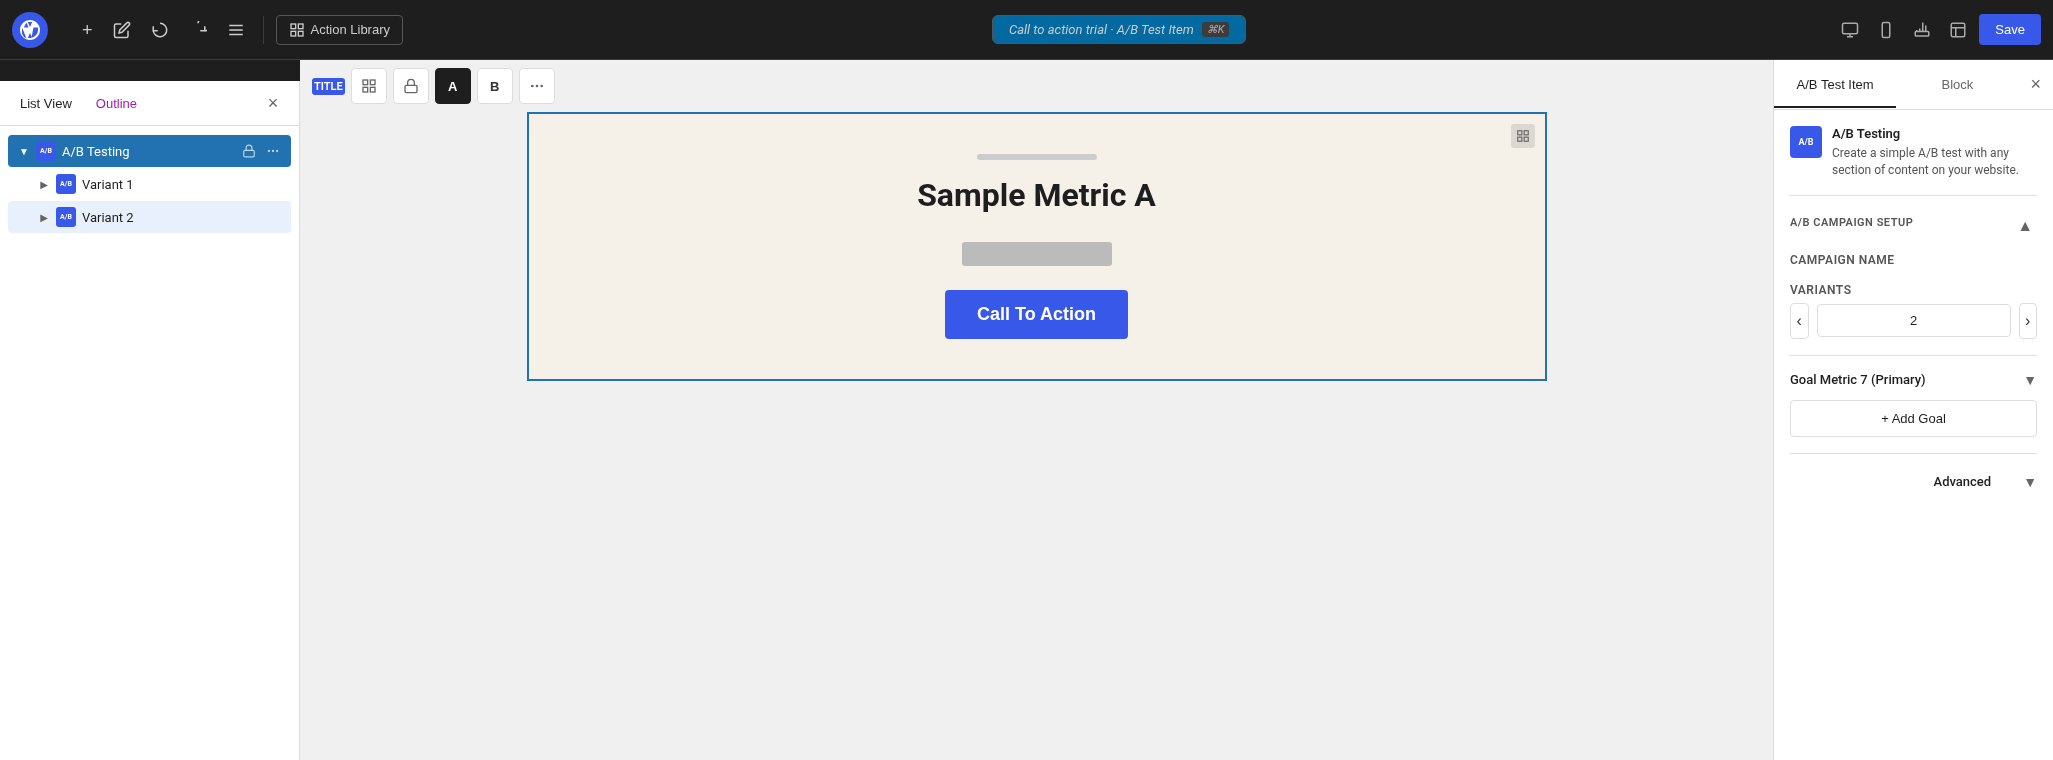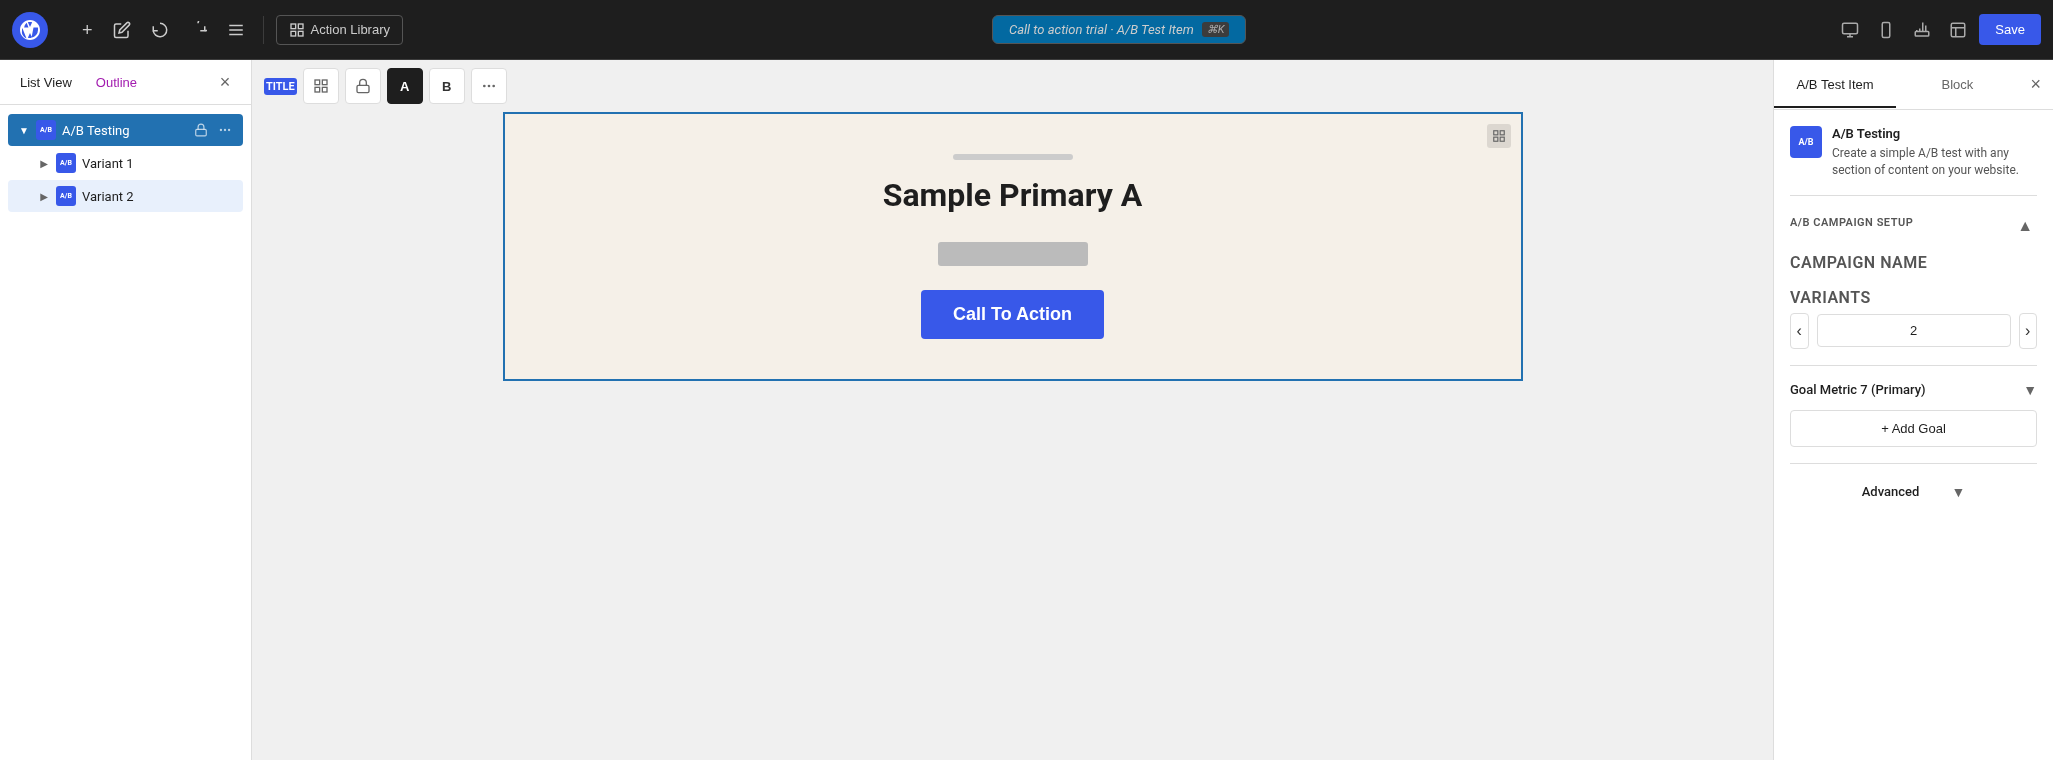--- a/index.html
+++ b/index.html
@@ -20,21 +20,21 @@
     .view-btn { background: none; border: none; cursor: pointer; color: #aaa; padding: 6px; border-radius: 4px; display: flex; align-items: center; }
     .view-btn svg { width: 20px; height: 20px; fill: #aaa; }
     .save-btn { background: #3858e9; color: white; border: none; border-radius: 4px; padding: 8px 16px; font-size: 13px; font-weight: 500; cursor: pointer; }
     .design-library-btn { background: none; border: 1px solid #555; border-radius: 4px; color: #ccc; padding: 6px 12px; font-size: 13px; cursor: pointer; display: flex; align-items: center; gap: 6px; }
     .design-library-btn svg { width: 16px; height: 16px; fill: #ccc; }
 
     
     .main-layout { display: flex; flex: 1; overflow: hidden; }
 
     
-    .sidebar-left { width: 252px; background: #fff; border-right: 1px solid #ddd; display: flex; flex-direction: column; flex-shrink: 0; }
+    .sidebar-left { width: 300px; background: #fff; border-right: 1px solid #ddd; display: flex; flex-direction: column; flex-shrink: 0; margin-top: 21px; }
     .sidebar-header { display: flex; align-items: center; padding: 8px 12px; border-bottom: 1px solid #ddd; gap: 8px; }
     .sidebar-tab { background: none; border: none; cursor: pointer; font-size: 13px; color: #a21caf; padding: 6px 8px; border-radius: 4px; font-weight: 500; }
     .sidebar-tab.active { color: #1e1e1e; }
     .sidebar-close { margin-left: auto; background: none; border: none; cursor: pointer; color: #666; font-size: 18px; width: 28px; height: 28px; display: flex; align-items: center; justify-content: center; border-radius: 4px; }
     .tree-item { display: flex; align-items: center; padding: 6px 8px; cursor: pointer; font-size: 13px; border-radius: 4px; margin: 1px 4px; }
     .tree-item.selected { background: #2271b1; color: white; }
     .tree-item.selected .tree-label { color: white; }
     .tree-item.selected .tree-icon { background: #3858e9; }
     .tree-item.child { padding-left: 28px; }
     .tree-item.child2 { padding-left: 28px; }
@@ -70,33 +70,33 @@
     .right-tab.active { color: #1e1e1e; border-bottom: 2px solid #1e1e1e; margin-bottom: -1px; }
     .right-close { padding: 14px 12px; background: none; border: none; cursor: pointer; color: #666; font-size: 18px; display: flex; align-items: center; }
     .right-content { flex: 1; padding: 16px; overflow-y: auto; }
     .right-plugin-header { display: flex; align-items: flex-start; gap: 10px; margin-bottom: 16px; }
     .plugin-icon { width: 32px; height: 32px; background: #3858e9; border-radius: 4px; display: flex; align-items: center; justify-content: center; color: white; font-size: 9px; font-weight: bold; flex-shrink: 0; }
     .plugin-title { font-size: 13px; font-weight: 600; color: #1e1e1e; margin-bottom: 4px; }
     .plugin-desc { font-size: 12px; color: #555; line-height: 1.4; }
     .section-title { font-size: 11px; font-weight: 600; color: #555; text-transform: uppercase; letter-spacing: 0.5px; margin-bottom: 12px; margin-top: 4px; }
     .section-header { display: flex; align-items: center; justify-content: space-between; margin-bottom: 0; }
     .section-collapse-btn { background: none; border: none; cursor: pointer; color: #666; font-size: 16px; padding: 4px; }
-    .field-label { font-size: 16px; color: #555; text-transform: uppercase; letter-spacing: 0.5px; margin-bottom: 6px; font-weight: 600; }
+    .field-label { font-size: 12px; color: #555; text-transform: uppercase; letter-spacing: 0.5px; margin-bottom: 6px; font-weight: 600; }
     .field-input { width: 100%; border: 1px solid #ddd; border-radius: 4px; padding: 8px 10px; font-size: 13px; color: #1e1e1e; outline: none; }
     .field-group { margin-bottom: 16px; }
     .variants-control { display: flex; align-items: center; gap: 8px; }
     .variants-btn { background: white; border: 1px solid #ddd; border-radius: 4px; width: 32px; height: 36px; display: flex; align-items: center; justify-content: center; cursor: pointer; font-size: 16px; color: #333; }
     .variants-input { flex: 1; text-align: center; border: 1px solid #ddd; border-radius: 4px; padding: 8px; font-size: 13px; color: #1e1e1e; outline: none; }
     .section-divider { border: none; border-top: 1px solid #ddd; margin: 16px 0; }
     .goal-section { margin-bottom: 12px; }
     .goal-header { display: flex; align-items: center; justify-content: space-between; margin-bottom: 12px; }
     .goal-label { font-size: 13px; color: #1e1e1e; font-weight: 500; }
     .goal-chevron { background: none; border: none; cursor: pointer; color: #666; font-size: 14px; }
     .add-goal-btn { width: 100%; border: 1px solid #ddd; border-radius: 4px; padding: 10px; background: white; color: #1e1e1e; font-size: 13px; cursor: pointer; display: flex; align-items: center; justify-content: center; gap: 6px; }
-    .advanced-section { display: flex; align-items: center; justify-content: center; padding: 4px 0; gap: 32px; }
+    .advanced-section { display: flex; align-items: center; justify-content: flex-end; padding: 4px 0; gap: 32px; }
     .advanced-label { font-size: 13px; color: #1e1e1e; font-weight: 500; }
     .advanced-chevron { background: none; border: none; cursor: pointer; color: #666; font-size: 14px; }
   </style>
 </head>
 <body>
 
 <div class="topbar">
   <div class="wp-logo">
     <svg viewBox="0 0 20 20" width="20" height="20" fill="white">
         <path d="M10 0C4.48 0 0 4.48 0 10s4.48 10 10 10 10-4.48 10-10S15.52 0 10 0zm0 2c.74 0 1.46.1 2.15.28L10 7 7.85 2.28C8.54 2.1 9.26 2 10 2zm-3.36.75L8.5 7.5H4.1a8.02 8.02 0 012.54-4.75zM2 10c0-.74.12-1.45.34-2.12L6.5 18.5A8.002 8.002 0 012 10zm8 8c-.74 0-1.46-.1-2.15-.28L10 13l2.15 4.72c-.69.18-1.41.28-2.15.28zm1.5-.25L13.5 7.5h4.4A8.02 8.02 0 0118 10a8.002 8.002 0 01-6.5 7.75zM11.5 7.5l-1.5-5.5 1.5 5.5zM10 7.5z"></path>
@@ -260,21 +260,21 @@
       <div class="canvas-block">
         <div class="canvas-block-grid-icon">
           <svg viewBox="0 0 24 24" style="fill:none;stroke:#666;stroke-width:2;width:14px;height:14px">
               <rect x="3" y="3" width="7" height="7"></rect>
               <rect x="14" y="3" width="7" height="7"></rect>
               <rect x="3" y="14" width="7" height="7"></rect>
               <rect x="14" y="14" width="7" height="7"></rect>
             </svg>
         </div>
         <div class="canvas-subtitle-line"></div>
-        <h2 class="canvas-variant-title">Sample Primary A</h2>
+        <h2 class="canvas-variant-title">Sample Metric A</h2>
         <div class="canvas-desc-line"></div>
         <div style="margin-top:24px;">
           <button class="canvas-cta-btn">Call To Action</button>
         </div>
       </div>
     </div>
   </div>
 
   <div class="sidebar-right">
     <div class="sidebar-right-header">

